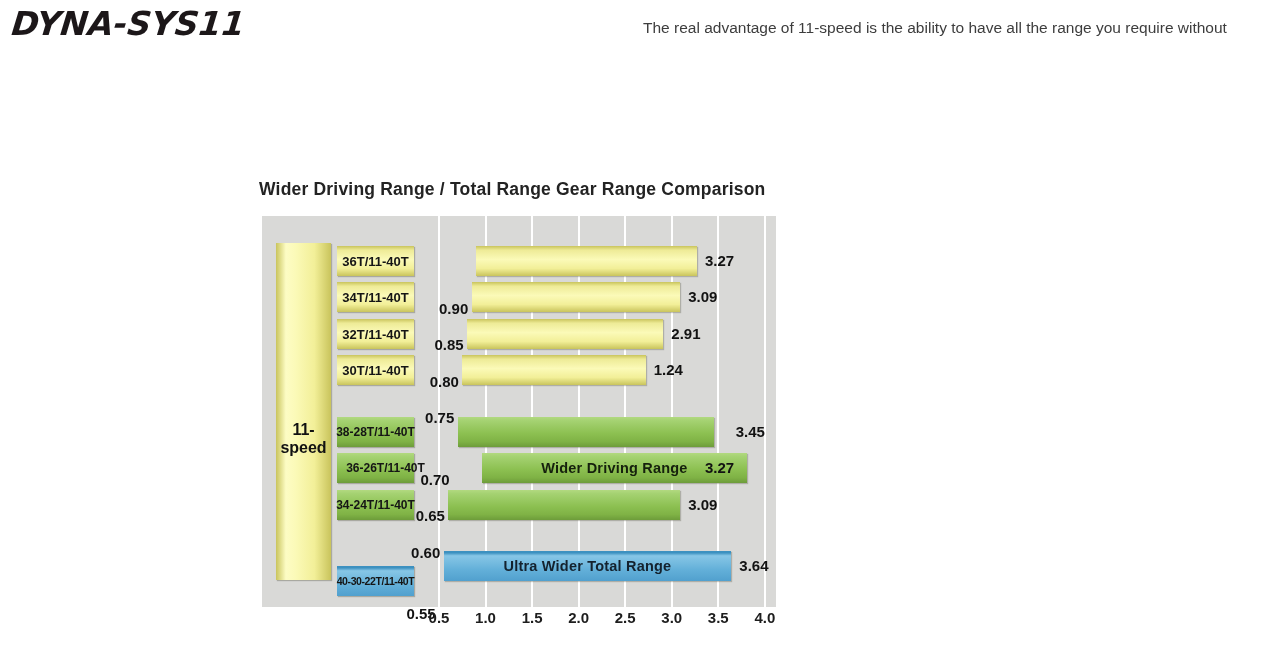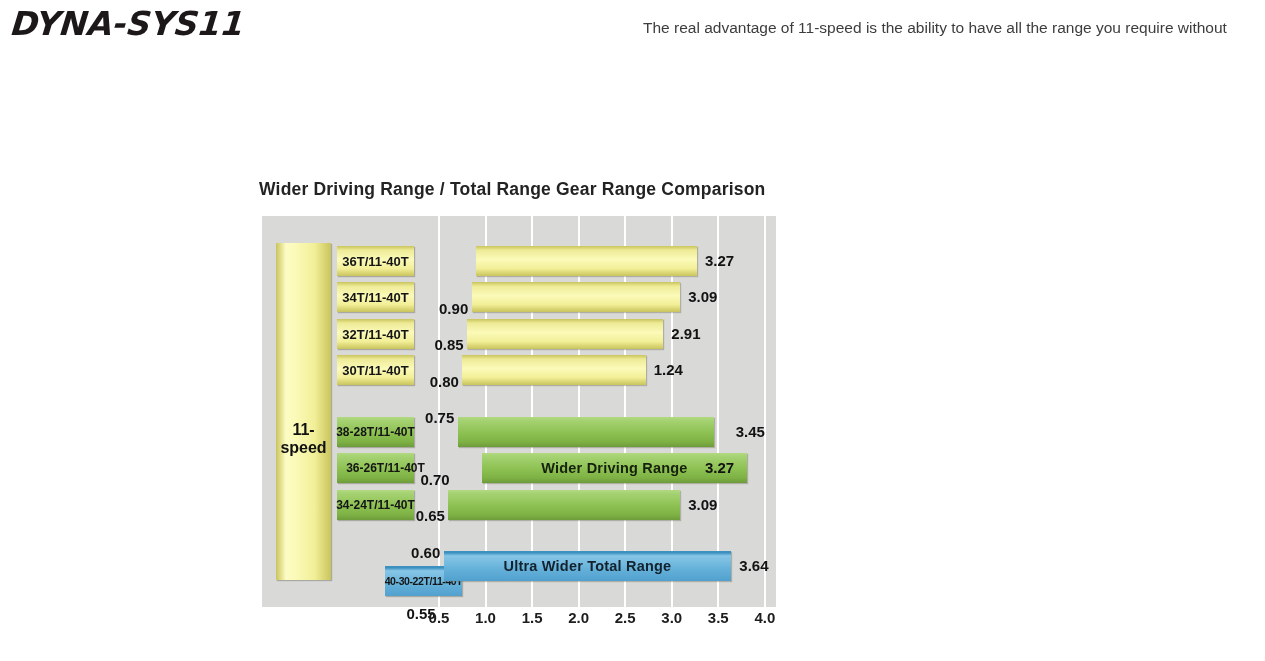--- a/index.html
+++ b/index.html
@@ -111,21 +111,21 @@
       <div class="row-box bar-green sm" style="left: 75px; top: 237px; padding-left: 20px;">36-26T/11-40T</div>
       <div class="num start" style="left: 122.965px; top: 237px;">0.65</div>
       <div class="hbar bar-green" style="left: 190.965px; width: 265px; top: 237px; margin-left: 29px;">
         <div class="bar-inner-label">Wider Driving Range</div>
       </div>
       <div class="num end" style="left: 442.887px; top: 237px;">3.27</div>
       <div class="row-box bar-green sm" style="left: 75px; top: 274px;">34-24T/11-40T</div>
       <div class="num start" style="left: 118.31px; top: 274px;">0.60</div>
       <div class="hbar bar-green" style="left: 186.31px; width: 231.819px; top: 274px;"></div>
       <div class="num end" style="left: 426.129px; top: 274px;">3.09</div>
-      <div class="row-box bar-blue xs" style="left: 75px; top: 350px; margin-left: 48px;">40-30-22T/11-40T</div>
+      <div class="row-box bar-blue xs" style="left: 75px; top: 350px;">40-30-22T/11-40T</div>
       <div class="num start" style="left: 113.655px; top: 335px;">0.55</div>
       <div class="hbar bar-blue" style="left: 181.655px; width: 287.679px; top: 335px;">
         <div class="bar-inner-label">Ultra Wider Total Range</div>
       </div>
       <div class="num end" style="left: 477.334px; top: 335px;">3.64</div>
     </div>
 
   <div id="axis">
       <div class="tick-label" style="left: 155px;">0.5</div>
       <div class="tick-label" style="left: 201.55px;">1.0</div>

